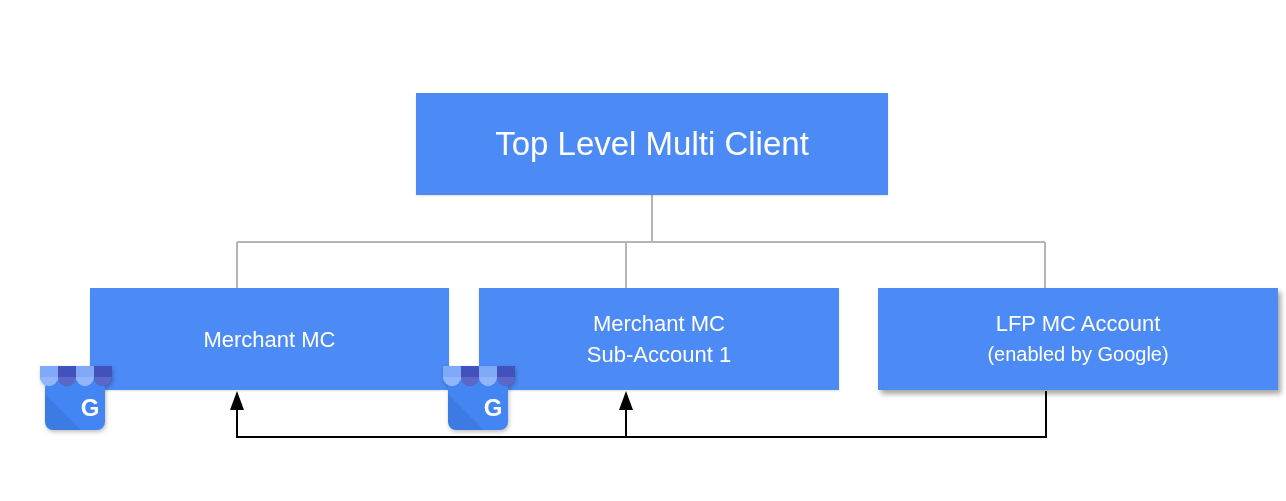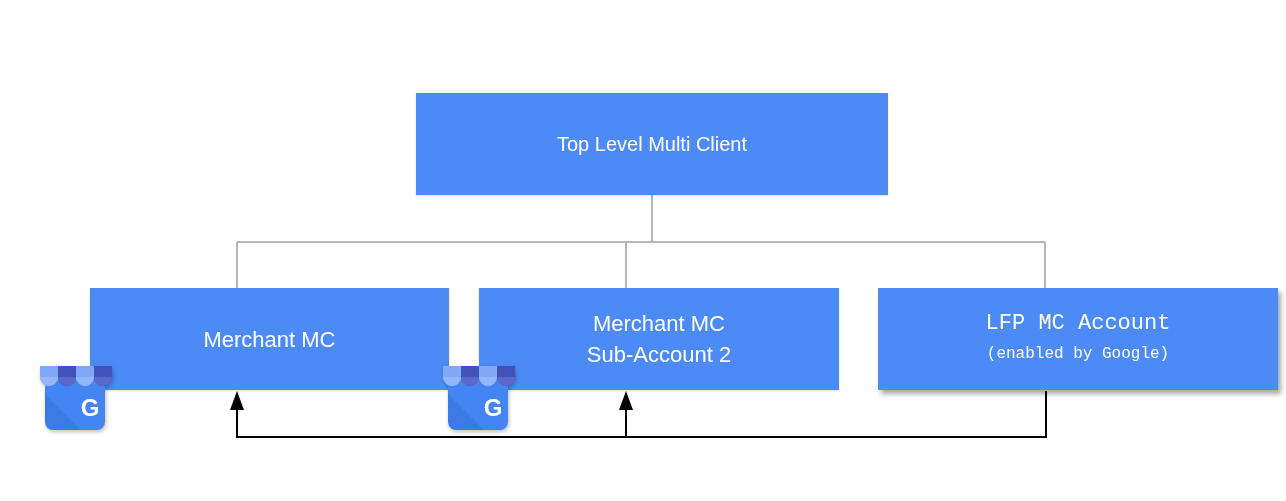--- a/index.html
+++ b/index.html
@@ -29,36 +29,35 @@
     display: flex;
     flex-direction: column;
     align-items: center;
     justify-content: center;
     text-align: center;
     box-shadow: 0 1px 2px rgba(0,0,0,0.12);
   }
   .node-top {
     left: 416px; top: 93px;
     width: 472px; height: 102px;
-    font-size: 20px;
+    font-size: 33px;
     line-height: 38px;
   }
   .node-child {
     font-size: 22px;
     line-height: 31px;
     margin-left: 32px;
   }
   .node-m1 { left: 58px;  top: 288px; width: 359px; height: 102px; }
   .node-m2 { left: 447px; top: 288px; width: 360px; height: 102px; }
   .node-lfp {
     left: 846px; top: 288px; width: 400px; height: 102px;
     box-shadow: 3px 4px 5px rgba(0,0,0,0.35);
-    font-family: Liberation Mono, monospace;
   }
-  .node-lfp .line2 { font-size: 16px; }
+  .node-lfp .line2 { font-size: 20px; }
   .gmb-icon {
     position: absolute;
     width: 72px; height: 65px;
     filter: drop-shadow(1px 2px 2px rgba(0,0,0,0.25));
   }
   .gmb-icon-1 { left: 40px;  top: 366px; }
   .gmb-icon-2 { left: 443px; top: 366px; }
   .line { fill: none; }
 </style>
 </head>
@@ -89,21 +88,21 @@
   <div class="node node-top">
     <span class="line1">Top Level Multi Client</span>
   </div>
 
   <div class="node node-child node-m1">
     <span class="line1">Merchant MC</span>
   </div>
 
   <div class="node node-child node-m2">
     <span class="line1">Merchant MC</span>
-    <span class="line2">Sub-Account 2</span>
+    <span class="line2">Sub-Account 1</span>
   </div>
 
   <div class="node node-child node-lfp">
     <span class="line1">LFP MC Account</span>
     <span class="line2">(enabled by Google)</span>
   </div>
 
   <svg class="gmb-icon gmb-icon-1" viewBox="0 0 72 65">
     <defs>
       <clipPath id="gmb-body-clip-1">

